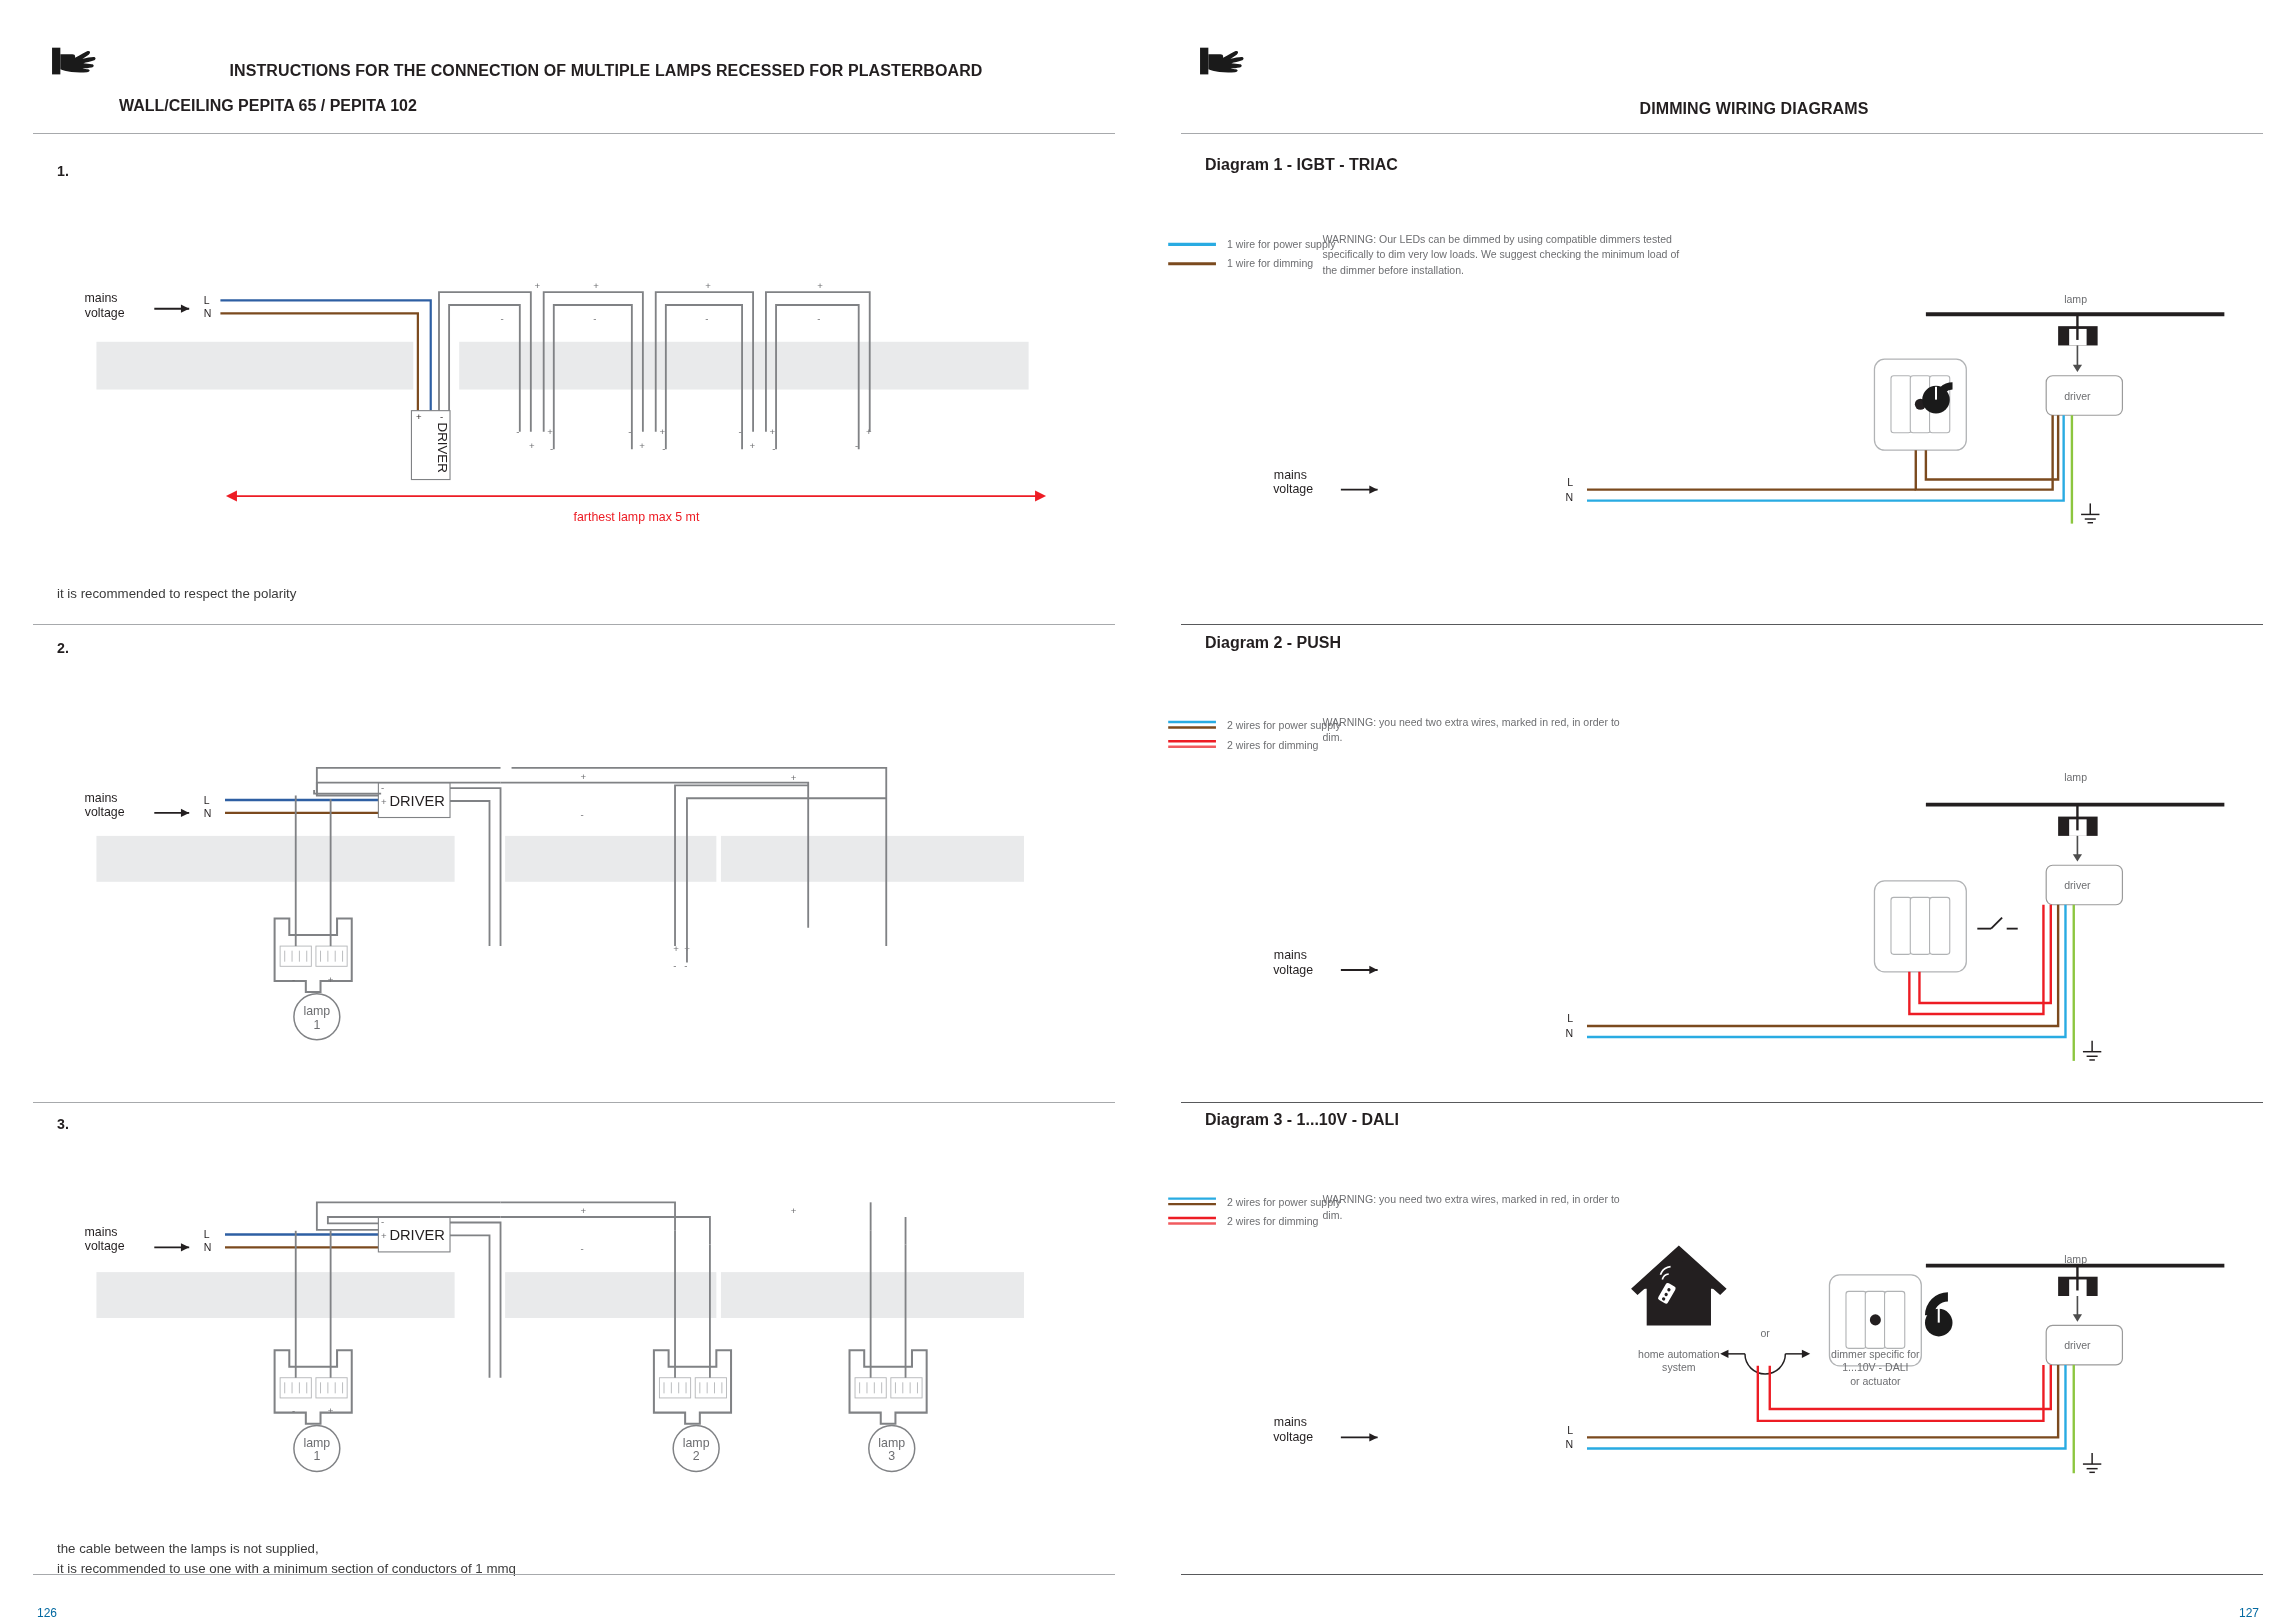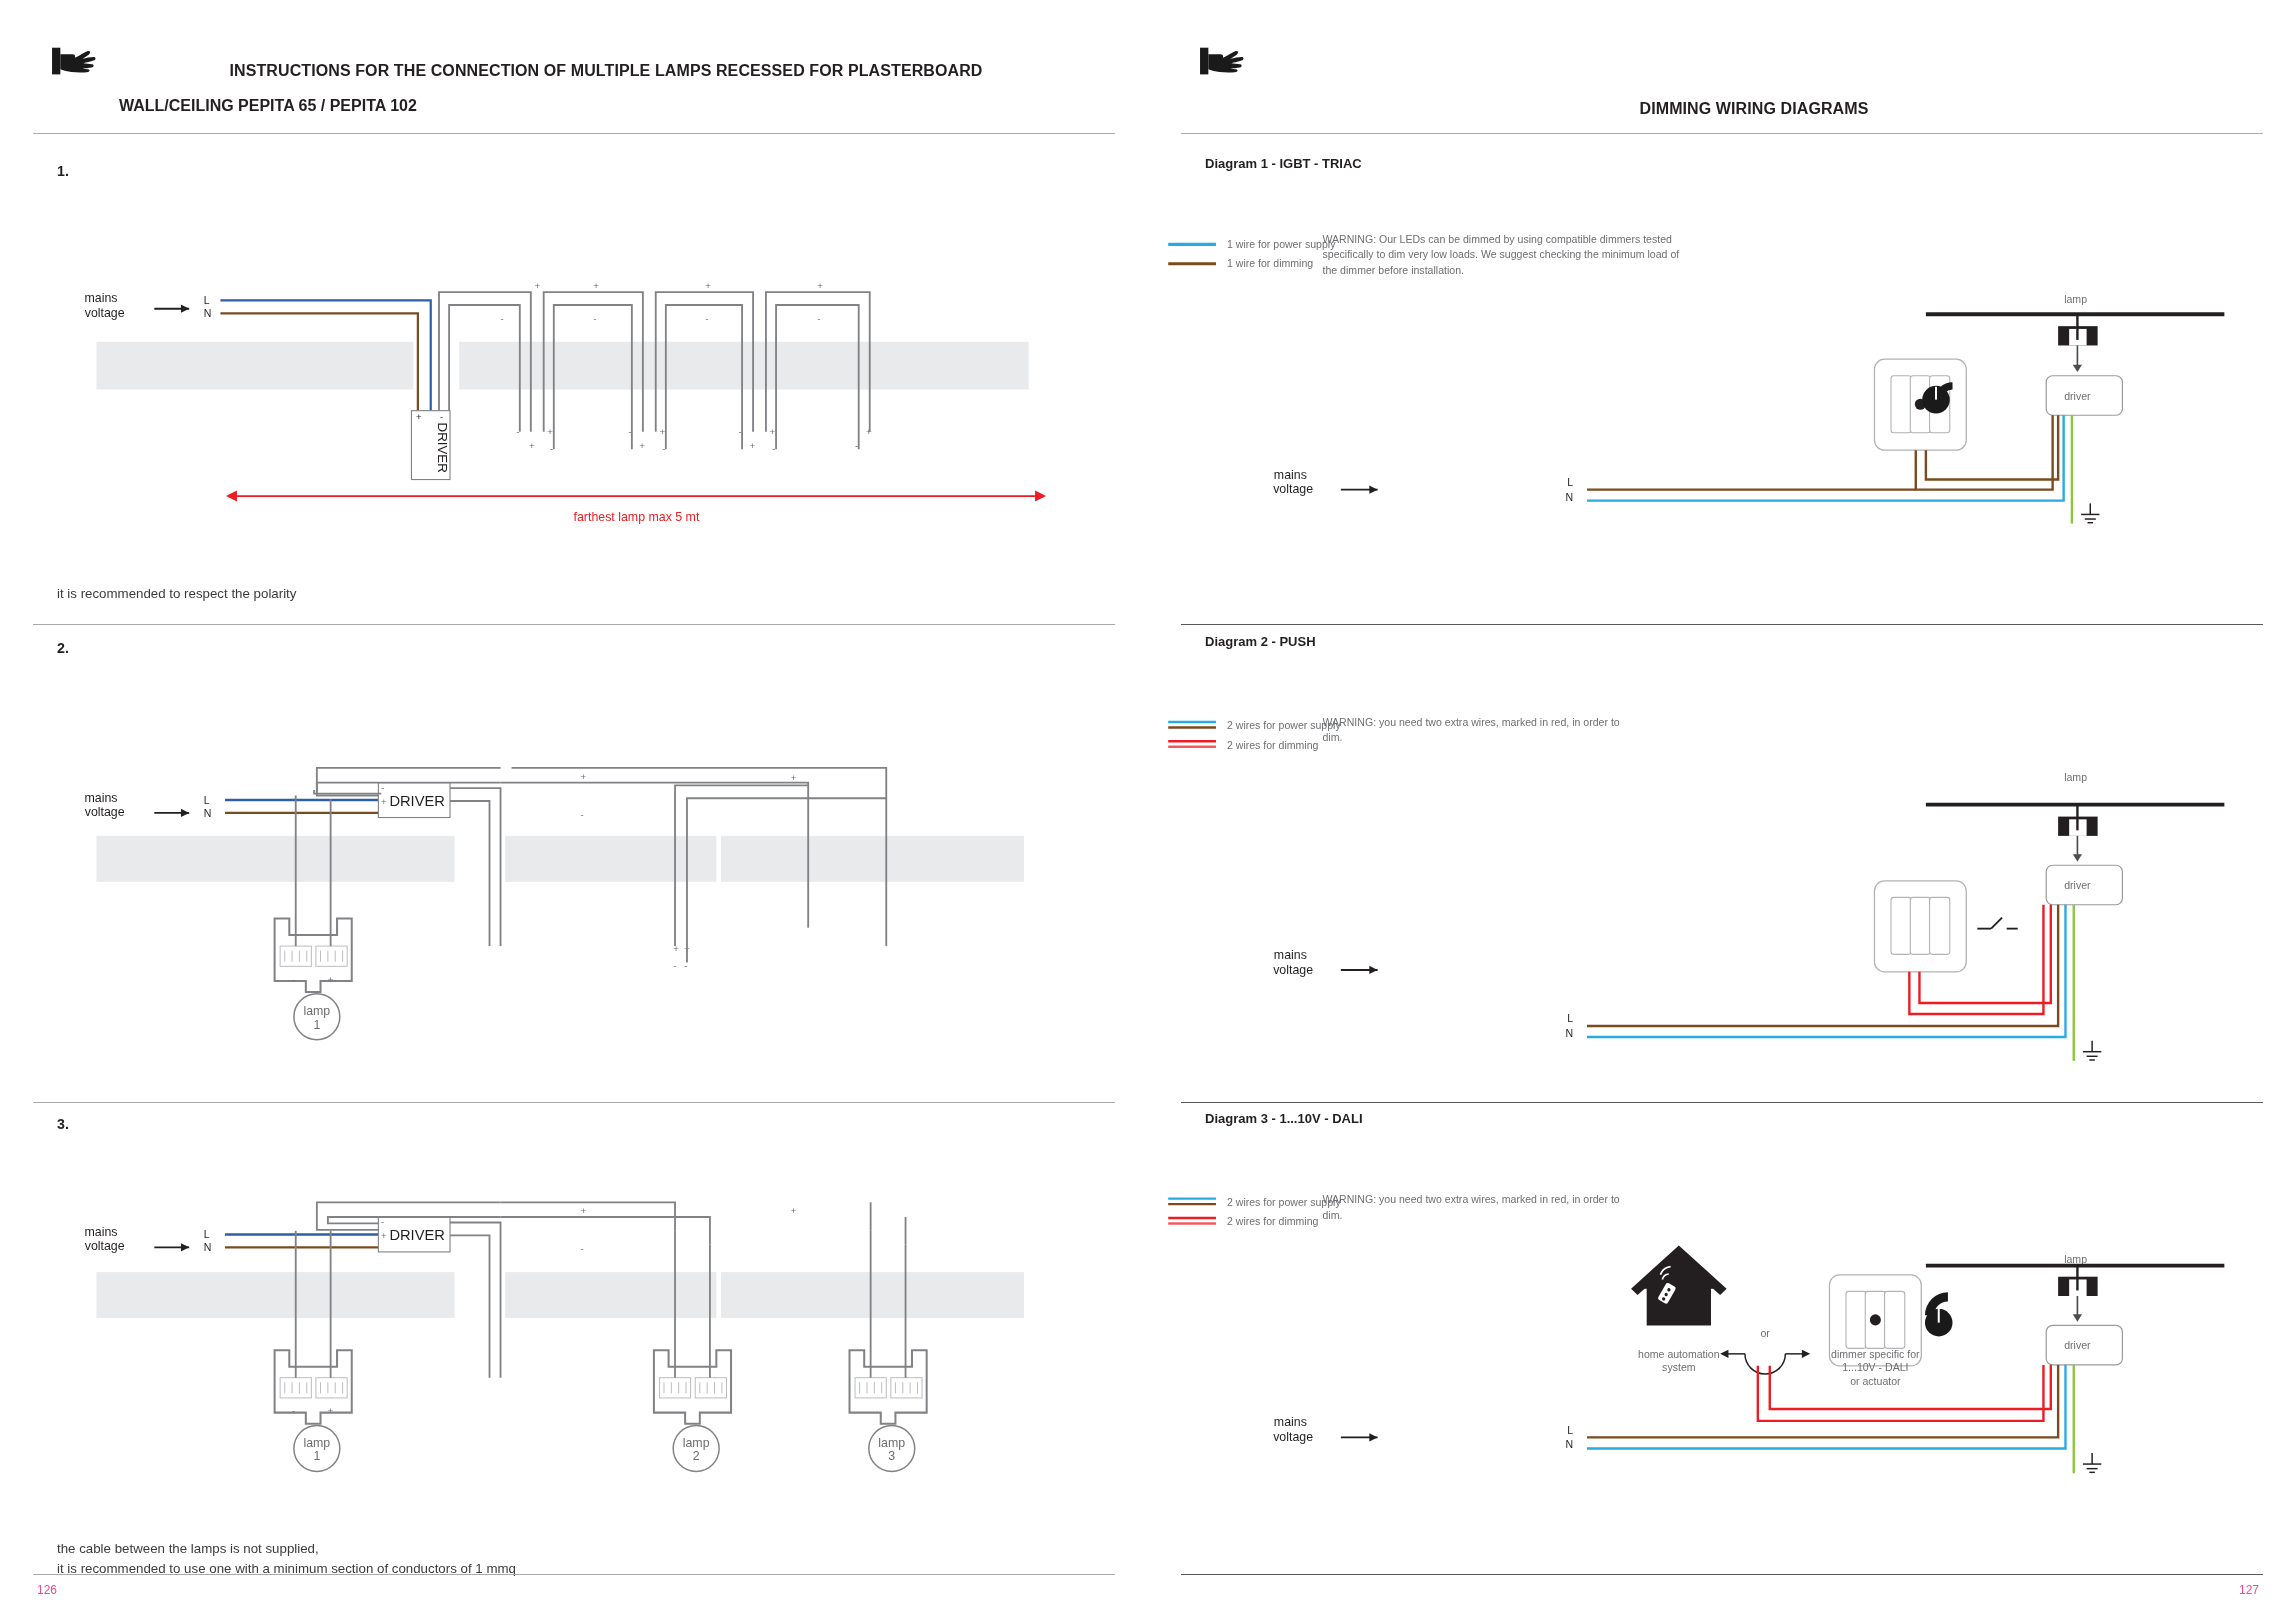--- a/index.html
+++ b/index.html
@@ -37,27 +37,27 @@
   .rule.dark { border-top: 1.5px solid #58595b; }
 
   .step-num {
     position: absolute; font-weight: bold; font-size: 14.2px;
   }
   .note {
     position: absolute; font-size: 13.3px; color: #3b3b3b; line-height: 1.5;
     white-space: pre-line;
   }
   .diag-title {
-    position: absolute; font-weight: bold; font-size: 13px; color: #231f20;
+    position: absolute; font-weight: bold; font-size: 16px; color: #231f20;
   }
 
   
   .foot-rule { position: absolute; bottom: 49px; left: 33px; right: 33px; border-top: 1.5px solid #a7a9ac; }
   .foot-rule.dark { border-top: 1.8px solid #58595b; }
-  .pageno { position: absolute; bottom: 27px; font-size: 12px; color: #ec4899; text-align: center; }
+  .pageno { position: absolute; bottom: 4px; font-size: 12px; color: #0369a1; text-align: center; }
   .pageno.left { left: 37px; }
   .pageno.right { right: 37px; margin-top: 8px; }
 
   
   .canvas { position: absolute; left: 0; top: 0; }
 
   .lbl { font-family: "Liberation Sans", sans-serif; fill: #231f20; }
   .lbl-sm { font-size: 13.5px; }
   .lbl-xs { font-size: 11.5px; }
   .lbl-tiny { font-size: 10.5px; }

